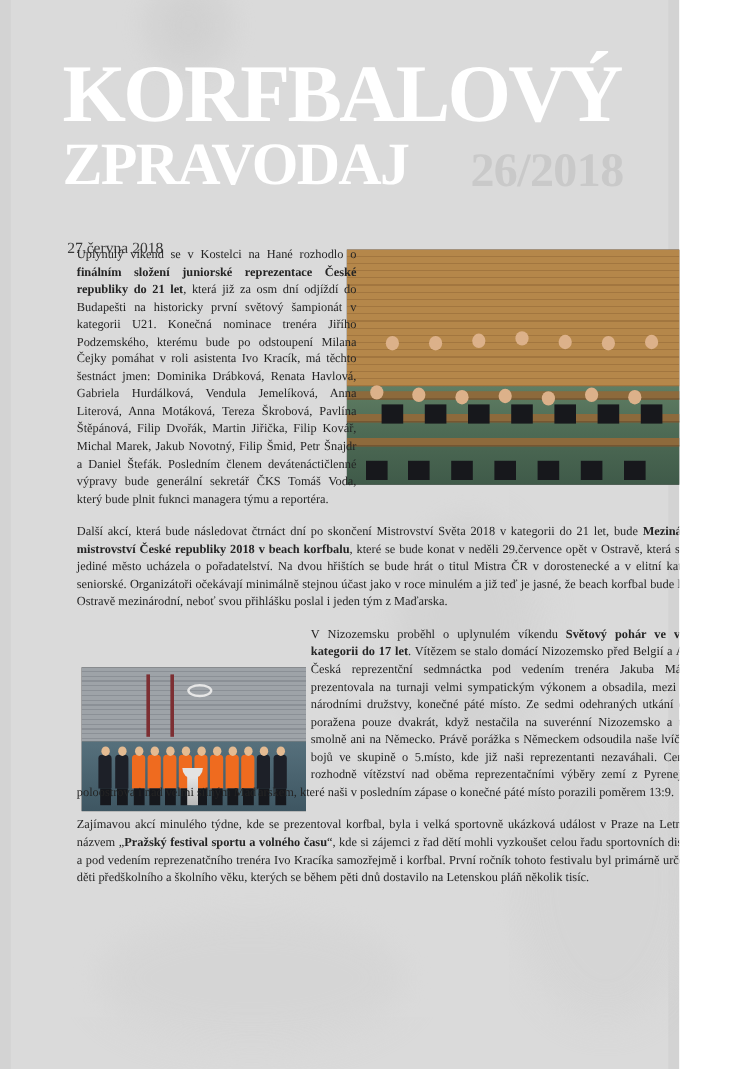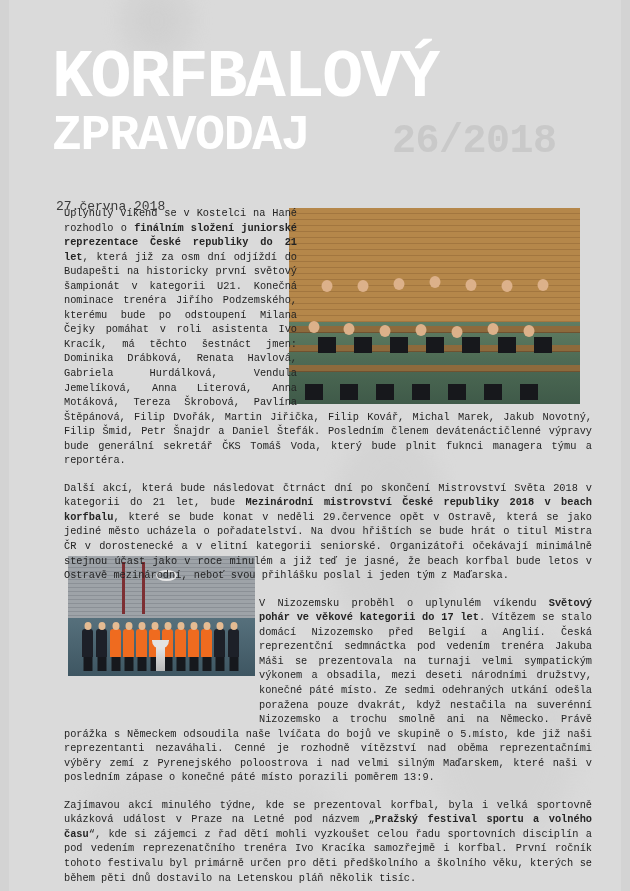--- a/index.html
+++ b/index.html
@@ -2,25 +2,25 @@
 <html lang="cs"><head>
 <meta charset="utf-8">
 <style>
   html, body {
     margin: 0;
     padding: 0;
     background: #ffffff;
   }
   .page {
     position: relative;
-    width: 630px;
+    width: 566px;
     height: 891px;
     background: #dadada;
     overflow: hidden;
-    font-family: Liberation Mono, monospace;
+    font-family: Liberation Serif, serif;
     color: #2b2b2b;
   }
   
   .edge-left, .edge-right {
     position: absolute;
     top: 0;
     bottom: 0;
     width: 9px;
     background: #d3d3d3;
   }

